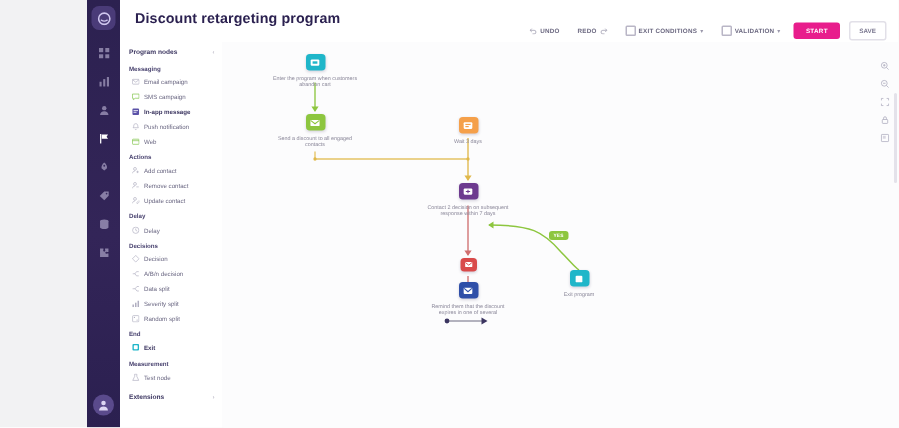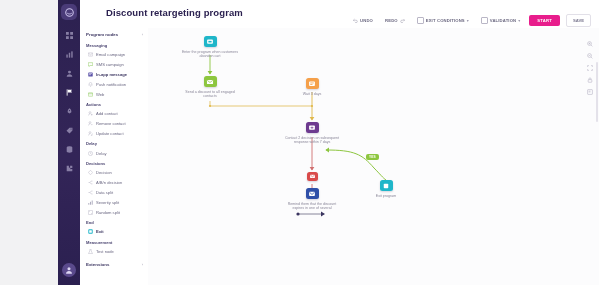--- a/index.html
+++ b/index.html
@@ -17,21 +17,21 @@
   .rail-logo svg{display:block;}
   .rail-icons{position:absolute;left:0;top:26px;width:22px;}
   .rail-ic{width:22px;height:19px;display:flex;align-items:center;justify-content:center;opacity:.55;}
   .rail-ic.active{opacity:1;}
   .rail-ic svg{display:block;}
   .rail-bottom{position:absolute;left:4px;bottom:8px;width:14px;height:14px;border-radius:50%;
                background:#5a4a8c;display:flex;align-items:center;justify-content:center;}
 
   
   .titlebar{position:absolute;left:80px;top:0;right:0;height:28px;background:#ffffff;}
-  .title{position:absolute;left:26px;top:7px;font-size:9.5px;font-weight:bold;color:#2b2150;letter-spacing:.1px;}
+  .title{position:absolute;left:10px;top:7px;font-size:9.5px;font-weight:bold;color:#2b2150;letter-spacing:.1px;}
 
   
   .toolbar{position:absolute;right:8px;top:14px;display:flex;align-items:center;gap:6px;}
   .tb-btn{display:flex;align-items:center;gap:2px;font-size:4.2px;color:#6b6880;
           padding:2px 3px;border-radius:2px;white-space:nowrap;}
   .tb-btn .cap{font-weight:bold;letter-spacing:.15px;}
   .tb-sq{width:5px;height:5px;border:0.6px solid #b9b6c6;border-radius:1px;flex:none;}
   .tb-car{font-size:4px;color:#9b98ab;}
   .tb-primary{background:#e81d8c;color:#fff;border-radius:2px;padding:3px 8px;font-size:4.2px;font-weight:bold;letter-spacing:.2px;}
   .tb-ghost{background:#fff;border:0.6px solid #e2e0e8;border-radius:2px;padding:3px 6px;font-size:4.2px;color:#7b7890;font-weight:bold;}

